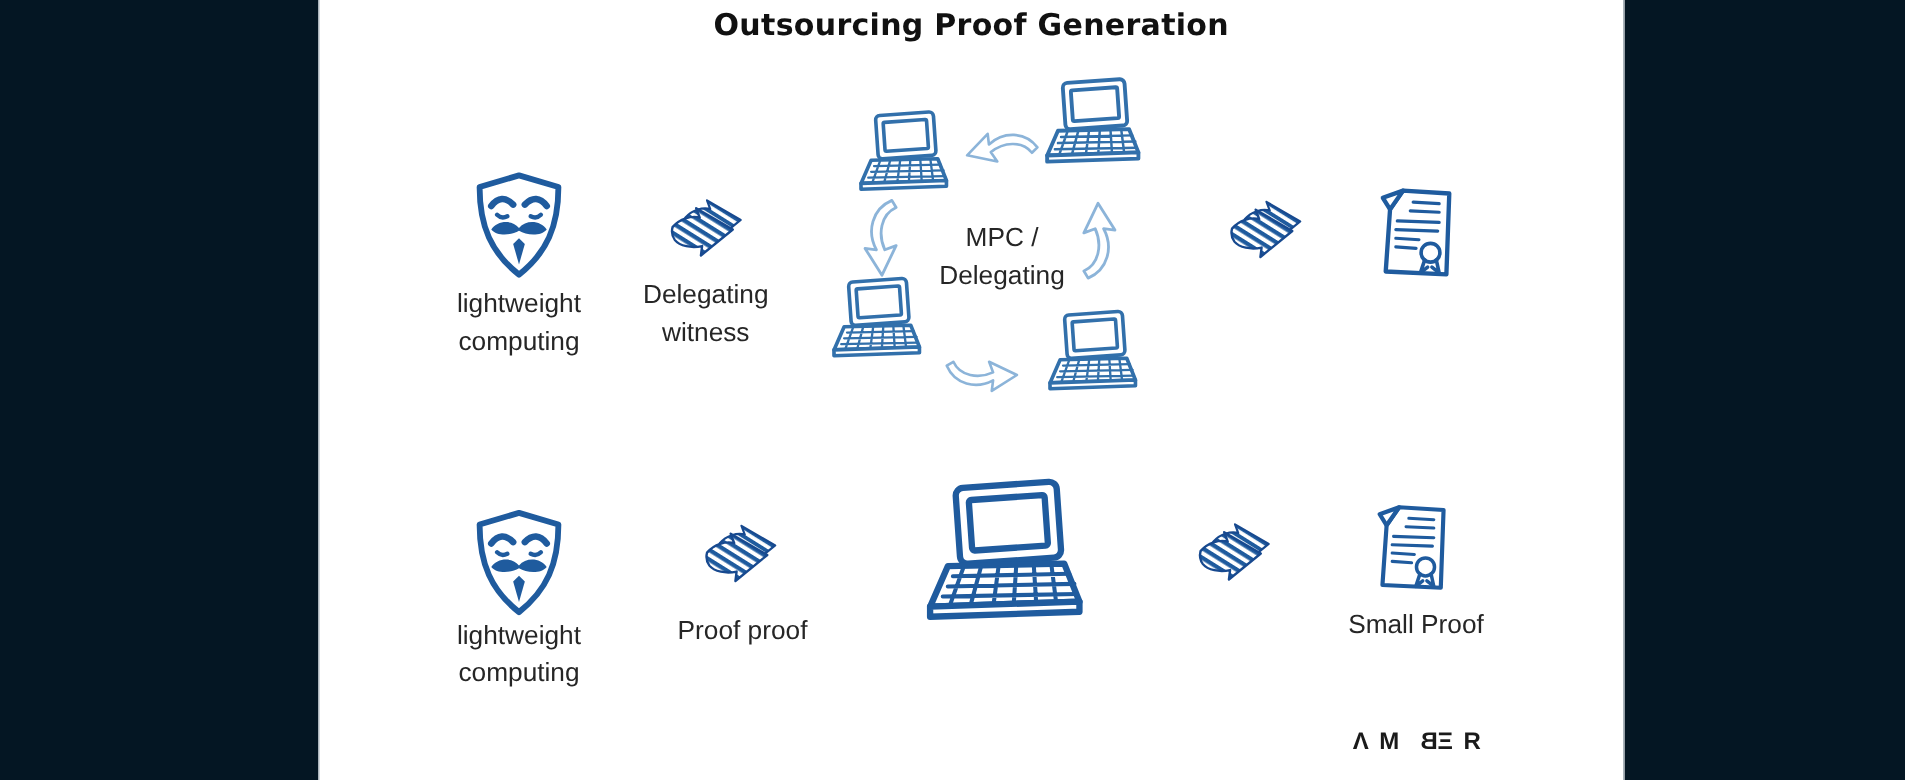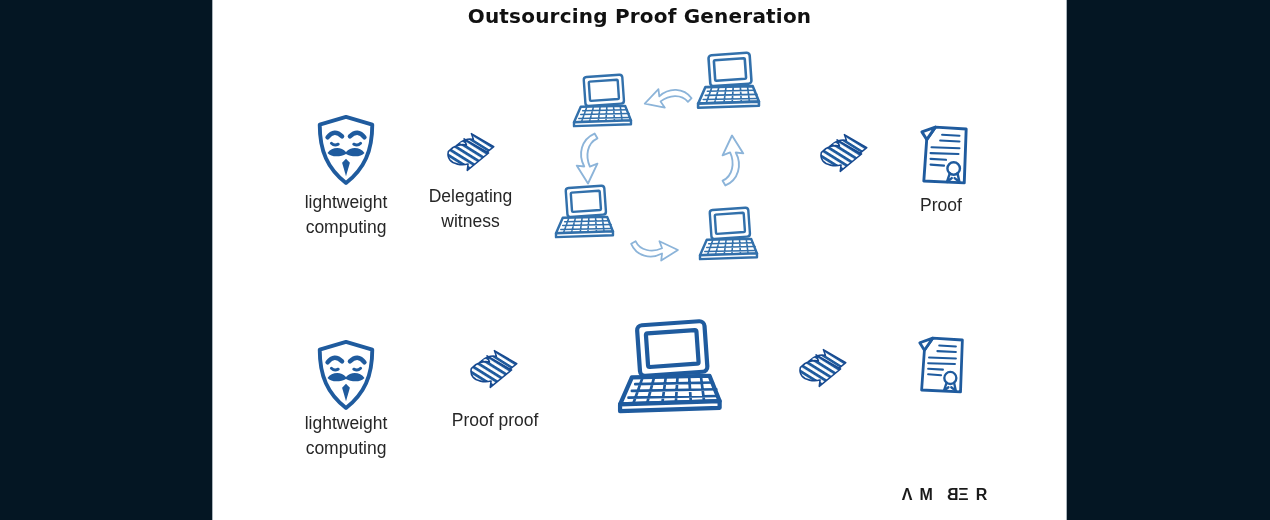--- a/index.html
+++ b/index.html
@@ -3,21 +3,21 @@
 <meta charset="utf-8">
 <style>
   html,body{margin:0;padding:0;}
   body{
     width:1270px;height:520px;overflow:hidden;position:relative;
     background:#041623;
     font-family:"Liberation Sans", sans-serif;
   }
   .panel{
     position:absolute;left:212px;top:0;width:853px;height:520px;
-    background:#ffffff;border-left:1px solid #aab4bb;border-right:1px solid #aab4bb;
+    background:#ffffff;border-left:1px solid #aab4bb;border-right:1px solid #aab4bb;padding-left:16px;
   }
   .abs{position:absolute;}
   .title{
     width:100%;text-align:center;top:4px;left:0;
     font-size:20px;font-weight:700;color:#111111;letter-spacing:0.2px;
     font-family:"DejaVu Sans", "Liberation Sans", sans-serif;
   }
   .lbl{
     font-size:17.5px;color:#262626;text-align:center;line-height:1.42;
     white-space:pre-line;
@@ -133,29 +133,30 @@
     <svg width="30" height="52" viewBox="0 0 34 58" style="transform:rotate(-90deg)">
         <use href="#curve-arrow"></use>
       </svg>
   </div>
   <div class="abs cycle" style="left:502px;top:130px;width:34px;height:60px">
     <svg width="32" height="56" viewBox="0 0 34 58" style="transform:rotate(180deg)">
         <use href="#curve-arrow"></use>
       </svg>
   </div>
 
+  <div class="abs lbl" style="left:375px;top:146px;width:160px">MPC /
+Delegating</div>
 
   <svg class="abs" style="left:606px;top:131px" width="52" height="46" viewBox="0 0 66 52">
       <use href="#scrib-arrow"></use>
     </svg>
 
   <svg class="abs cert" style="left:706px;top:122px" width="52" height="66" viewBox="0 0 54 66">
       <use href="#cert-g"></use>
     </svg>
-  <div class="abs lbl" style="left:668px;top:193px;width:120px">Proof</div>
 
   <svg class="abs mask" style="left:102px;top:339px" width="62" height="72" viewBox="0 0 62 74">
       <use href="#mask-g"></use>
     </svg>
   <div class="abs lbl" style="left:53px;top:411px;width:160px">lightweight
 computing</div>
 
   <svg class="abs" style="left:256px;top:347px" width="52" height="46" viewBox="0 0 66 52">
       <use href="#scrib-arrow"></use>
     </svg>
@@ -165,18 +166,19 @@
       <use href="#laptop-g"></use>
     </svg>
 
   <svg class="abs" style="left:585px;top:346px" width="52" height="46" viewBox="0 0 66 52">
       <use href="#scrib-arrow"></use>
     </svg>
 
   <svg class="abs cert" style="left:704px;top:334px" width="50" height="62" viewBox="0 0 54 66">
       <use href="#cert-g"></use>
     </svg>
+  <div class="abs lbl" style="left:651px;top:404px;width:160px">Small Proof</div>
 
   <div class="abs logo" style="left:680px;top:486px;width:110px">
     <span>Λ</span><span>M</span><span class="flip">B</span><span>Ξ</span><span>R</span>
   </div>
 
 </div>
 
 </body></html>

